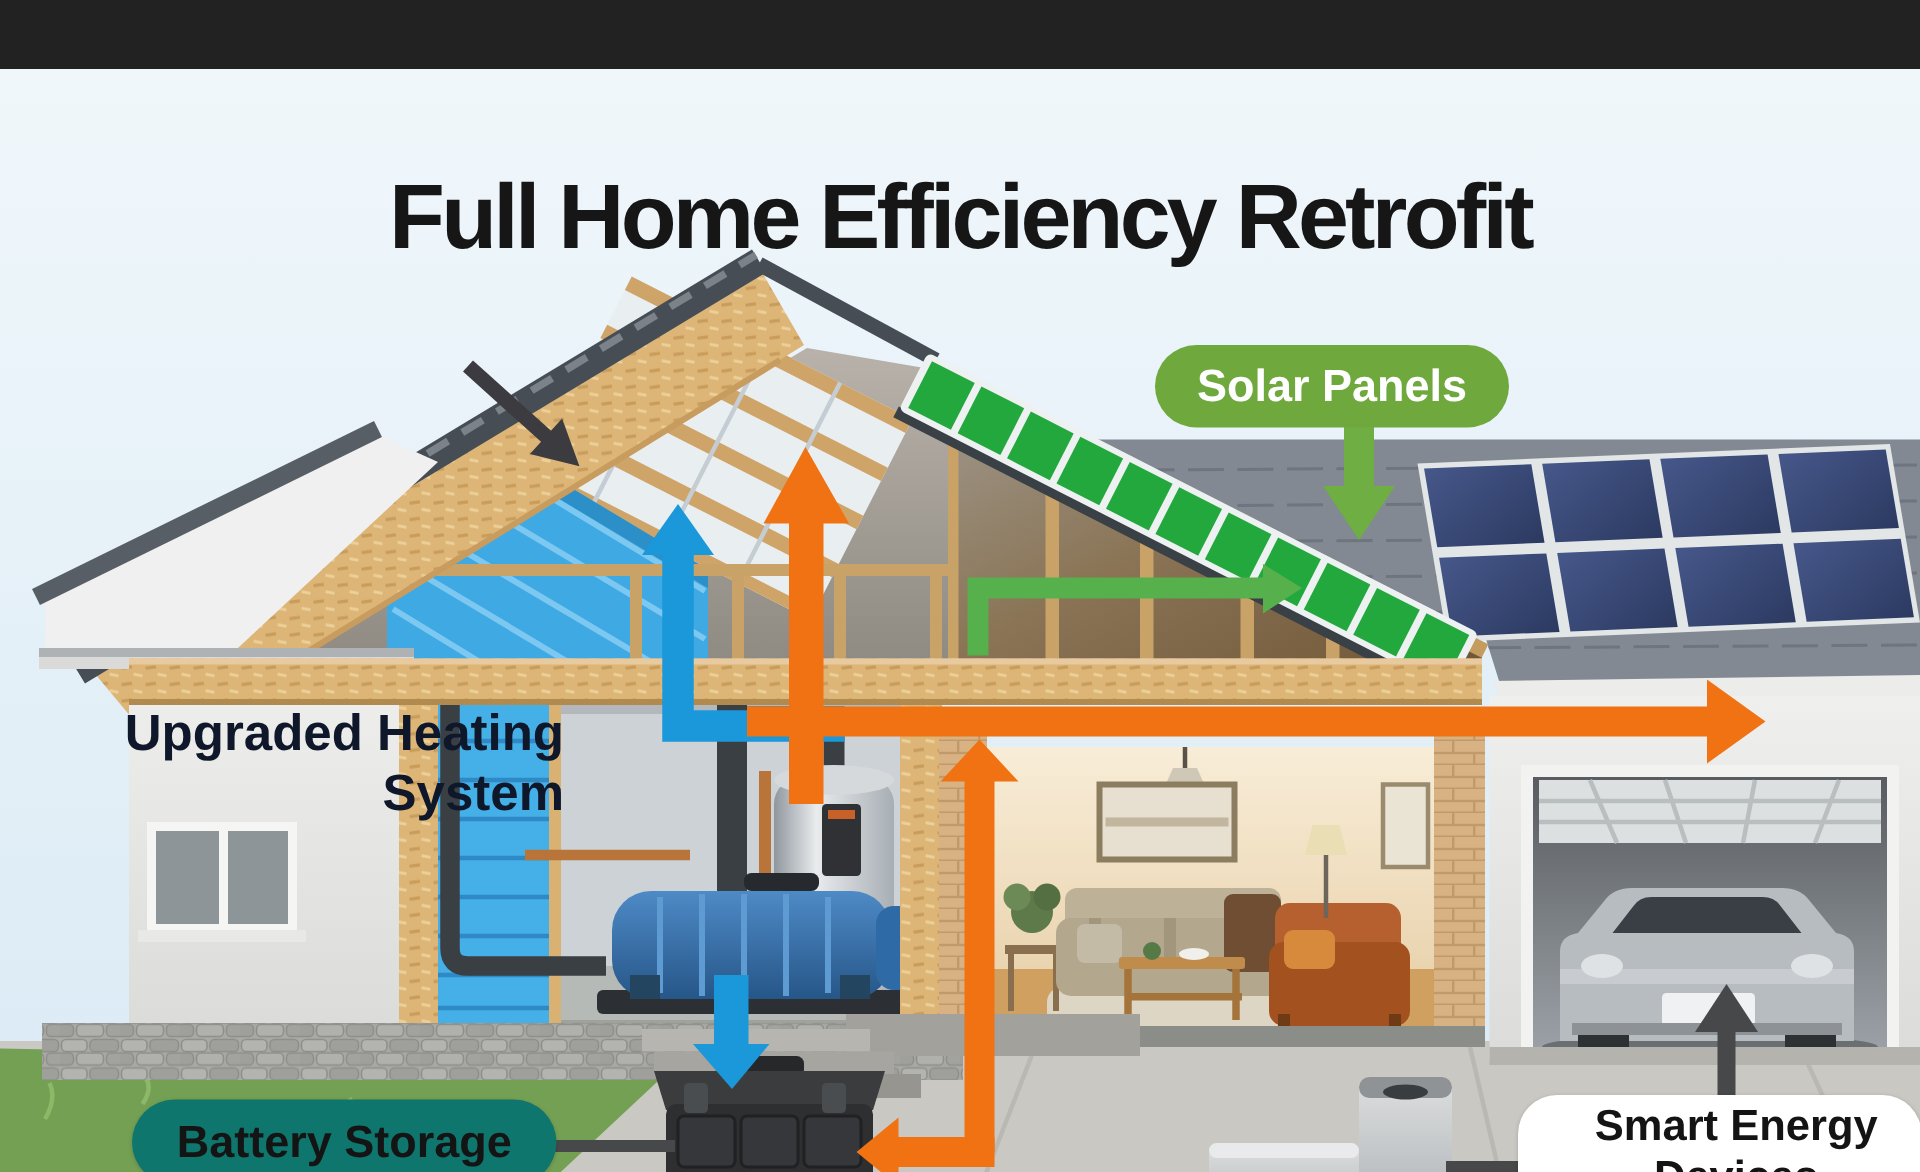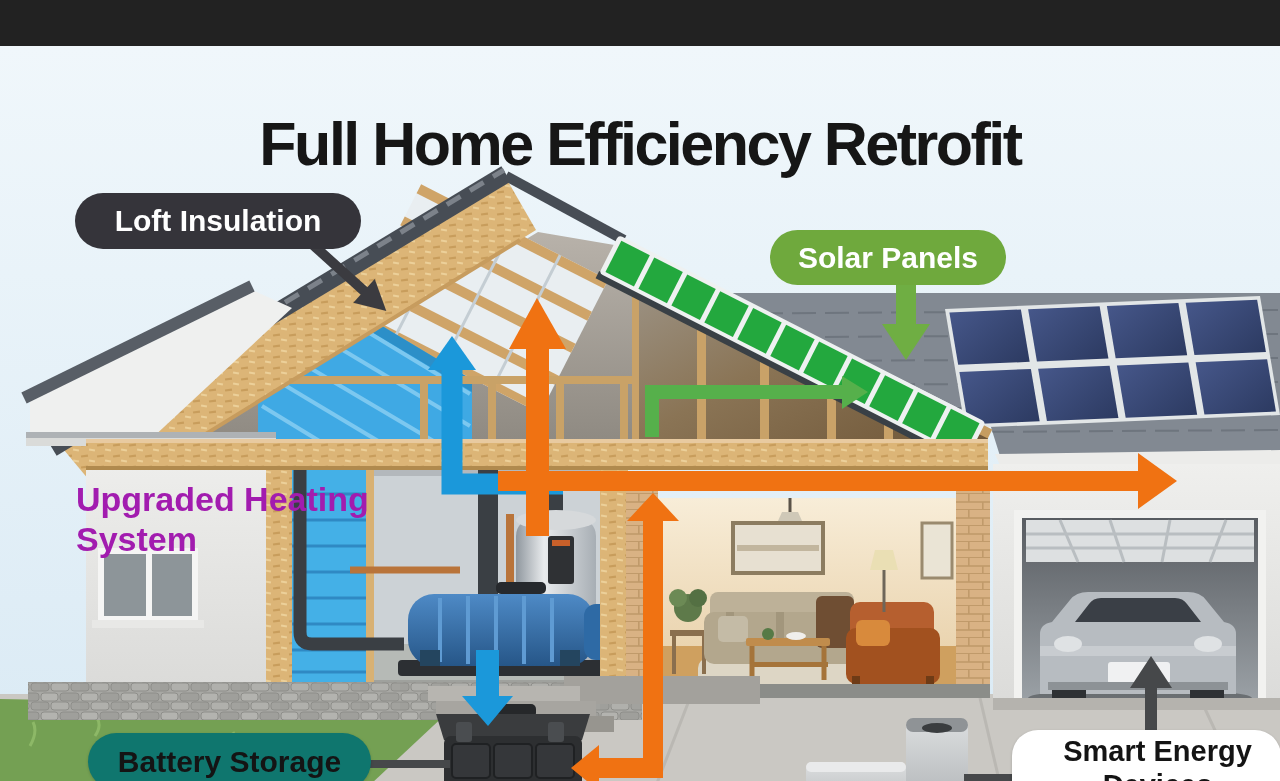--- a/index.html
+++ b/index.html
@@ -11,22 +11,22 @@
   .pill{position:absolute;display:flex;align-items:center;justify-content:center;
         border-radius:999px;font-weight:700;font-size:30px;white-space:nowrap;}
   .pill.dark{background:#35343a;color:#fff;}
   .pill.green{background:#6fa93d;color:#fff;}
   .pill.blue{background:#1e97d6;color:#fff;}
   .pill.white{background:#0f766e;color:#141414;box-shadow:0 1px 3px rgba(0,0,0,.18);}
   .loft{left:75px;top:147px;width:286px;height:56px;}
   .solar{left:770px;top:184px;width:236px;height:55px;}
   .wall{left:2px;top:347px;width:286px;height:54px;}
   .wall::after{content:"";position:absolute;left:118px;top:52px;width:21px;height:40px;background:#1e97d6;}
-  .heating{position:absolute;left:76px;top:433px;width:300px;font-size:34px;font-weight:700;
-           color:#a21caf;line-height:1.18;}
+  .heating{position:absolute;left:76px;top:423px;width:300px;font-size:34px;font-weight:700;
+           color:#0f172a;line-height:1.18;text-align:right;}
   .battery{left:88px;top:687px;width:283px;height:57px;font-size:30px;}
   .smart{position:absolute;left:1012px;top:684px;width:247px;height:77px;background:#fff;color:#141414;
          border-radius:26px;display:flex;align-items:center;justify-content:center;text-align:center;
          font-weight:700;font-size:29px;line-height:1.15;box-shadow:0 1px 3px rgba(0,0,0,.18);padding-left:22px;}
   .smart span{width:200px;}
 </style>
 </head>
 <body>
 
 <div class="stage">
@@ -445,23 +445,20 @@
     <rect x="964" y="728" width="52" height="8" fill="#46484a"></rect>
     <g fill="#46484a">
       <rect x="1145" y="636" width="12" height="52"></rect>
       <polygon points="1130,642 1172,642 1151,610"></polygon>
     </g>
   </g>
 </svg>
 
 <h1 class="title">Full Home Efficiency Retrofit</h1>
 
-<div class="pill dark loft">
-  <span>Loft Insulation</span>
-</div>
 
 <div class="pill green solar">
   <span>Solar Panels</span>
 </div>
 
 
 <div class="heating">Upgraded Heating System</div>
 
 <div class="pill white battery">
   <span>Battery Storage</span>

